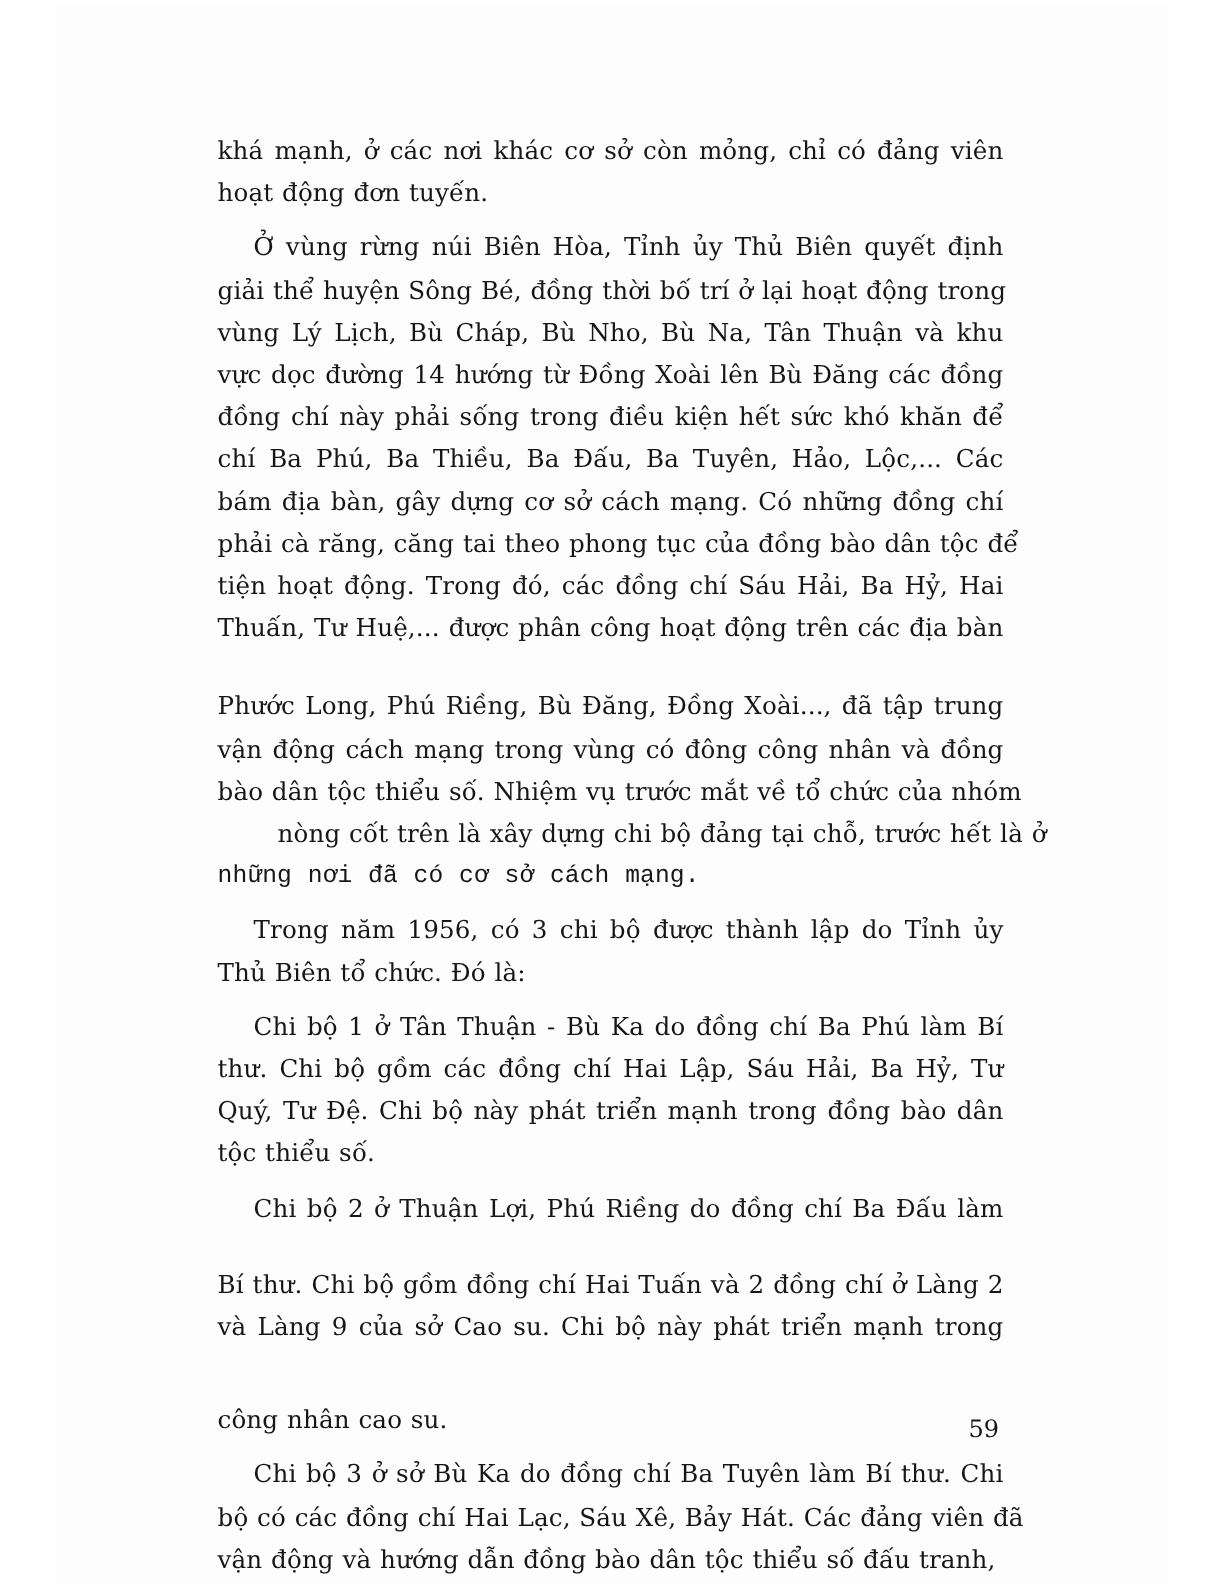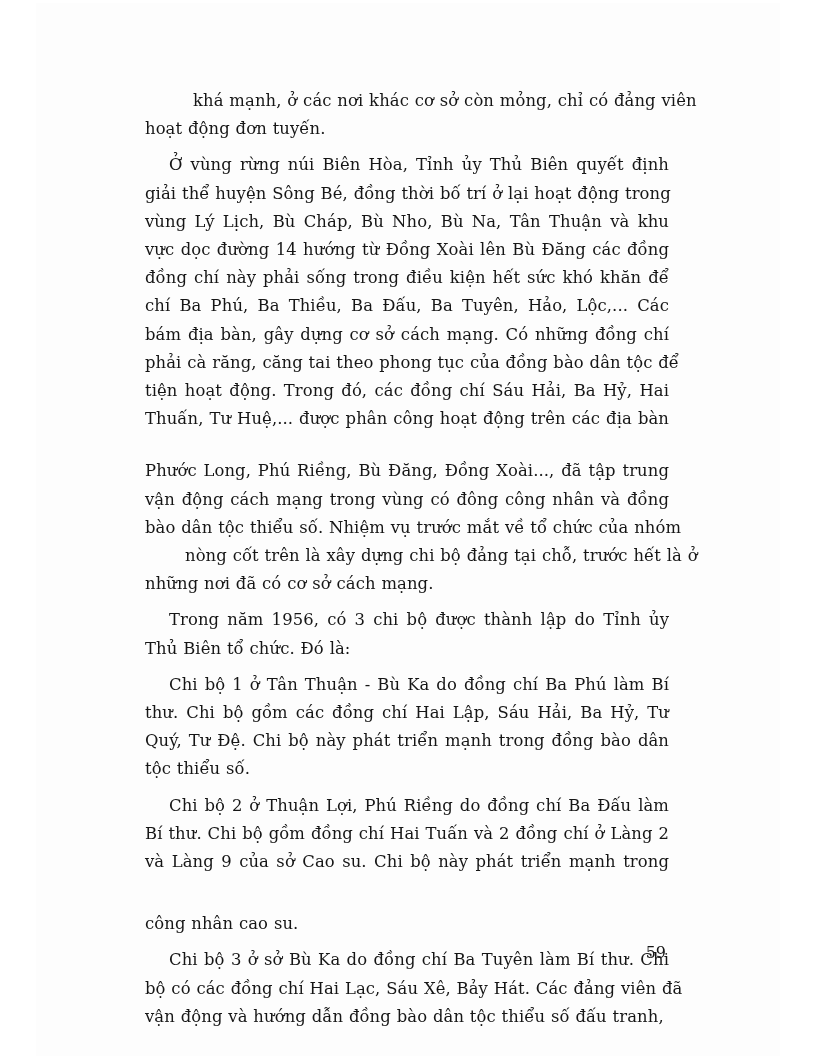--- a/index.html
+++ b/index.html
@@ -59,53 +59,53 @@
     }
   </style>
 </head>
 <body>
 
 <div class="sheet">
 </div>
 
 <div class="text-block" id="text-block">
     <div class="para">
-      <span class="line" style="text-indent: 0px; margin-left: 48px;">khá mạnh, ở các nơi khác cơ sở còn mỏng, chỉ có đảng viên</span>
+      <span class="line" style="text-indent: 0px;">khá mạnh, ở các nơi khác cơ sở còn mỏng, chỉ có đảng viên</span>
       <span class="line last" style="text-indent: 0px;">hoạt động đơn tuyến.</span>
     </div>
     <div class="para indent">
       <span class="line" style="text-indent: 24px;">Ở vùng rừng núi Biên Hòa, Tỉnh ủy Thủ Biên quyết định</span>
       <span class="line" style="text-indent: 0px;">giải thể huyện Sông Bé, đồng thời bố trí ở lại hoạt động trong</span>
       <span class="line" style="text-indent: 0px;">vùng Lý Lịch, Bù Cháp, Bù Nho, Bù Na, Tân Thuận và khu</span>
       <span class="line" style="text-indent: 0px;">vực dọc đường 14 hướng từ Đồng Xoài lên Bù Đăng các đồng</span>
       <span class="line" style="text-indent: 0px;">đồng chí này phải sống trong điều kiện hết sức khó khăn để</span>
       <span class="line" style="text-indent: 0px;">chí Ba Phú, Ba Thiều, Ba Đấu, Ba Tuyên, Hảo, Lộc,... Các</span>
       <span class="line" style="text-indent: 0px;">bám địa bàn, gây dựng cơ sở cách mạng. Có những đồng chí</span>
       <span class="line" style="text-indent: 0px;">phải cà răng, căng tai theo phong tục của đồng bào dân tộc để</span>
       <span class="line" style="text-indent: 0px;">tiện hoạt động. Trong đó, các đồng chí Sáu Hải, Ba Hỷ, Hai</span>
       <span class="line" style="text-indent: 0px;">Thuấn, Tư Huệ,... được phân công hoạt động trên các địa bàn</span>
       <span class="line" style="text-indent: 0px; margin-top: 24px;">Phước Long, Phú Riềng, Bù Đăng, Đồng Xoài..., đã tập trung</span>
       <span class="line" style="text-indent: 0px;">vận động cách mạng trong vùng có đông công nhân và đồng</span>
       <span class="line" style="text-indent: 0px;">bào dân tộc thiểu số. Nhiệm vụ trước mắt về tổ chức của nhóm</span>
       <span class="line" style="text-indent: 0px; margin-left: 40px;">nòng cốt trên là xây dựng chi bộ đảng tại chỗ, trước hết là ở</span>
-      <span class="line last" style="text-indent: 0px;">những nơi đã có cơ sở cách mạng.</span>
+      <span class="line last" style="text-indent: 0px; font-family: Liberation Mono, monospace;">những nơi đã có cơ sở cách mạng.</span>
     </div>
     <div class="para indent">
       <span class="line" style="text-indent: 24px;">Trong năm 1956, có 3 chi bộ được thành lập do Tỉnh ủy</span>
       <span class="line last" style="text-indent: 0px;">Thủ Biên tổ chức. Đó là:</span>
     </div>
     <div class="para indent">
       <span class="line" style="text-indent: 24px;">Chi bộ 1 ở Tân Thuận - Bù Ka do đồng chí Ba Phú làm Bí</span>
       <span class="line" style="text-indent: 0px;">thư. Chi bộ gồm các đồng chí Hai Lập, Sáu Hải, Ba Hỷ, Tư</span>
       <span class="line" style="text-indent: 0px;">Quý, Tư Đệ. Chi bộ này phát triển mạnh trong đồng bào dân</span>
       <span class="line last" style="text-indent: 0px;">tộc thiểu số.</span>
     </div>
     <div class="para indent">
       <span class="line" style="text-indent: 24px;">Chi bộ 2 ở Thuận Lợi, Phú Riềng do đồng chí Ba Đấu làm</span>
-      <span class="line" style="text-indent: 0px;">Bí thư. Chi bộ gồm đồng chí Hai Tuấn và 2 đồng chí ở Làng 2</span>
+      <span class="line" style="text-indent: 0px; margin-top: 23px;">Bí thư. Chi bộ gồm đồng chí Hai Tuấn và 2 đồng chí ở Làng 2</span>
       <span class="line" style="text-indent: 0px;">và Làng 9 của sở Cao su. Chi bộ này phát triển mạnh trong</span>
       <span class="line last" style="text-indent: 0px; margin-top: 34px;">công nhân cao su.</span>
     </div>
     <div class="para indent">
       <span class="line" style="text-indent: 24px;">Chi bộ 3 ở sở Bù Ka do đồng chí Ba Tuyên làm Bí thư. Chi</span>
       <span class="line" style="text-indent: 0px;">bộ có các đồng chí Hai Lạc, Sáu Xê, Bảy Hát. Các đảng viên đã</span>
       <span class="line last" style="text-indent: 0px;">vận động và hướng dẫn đồng bào dân tộc thiểu số đấu tranh,</span>
     </div>
   </div>
 

